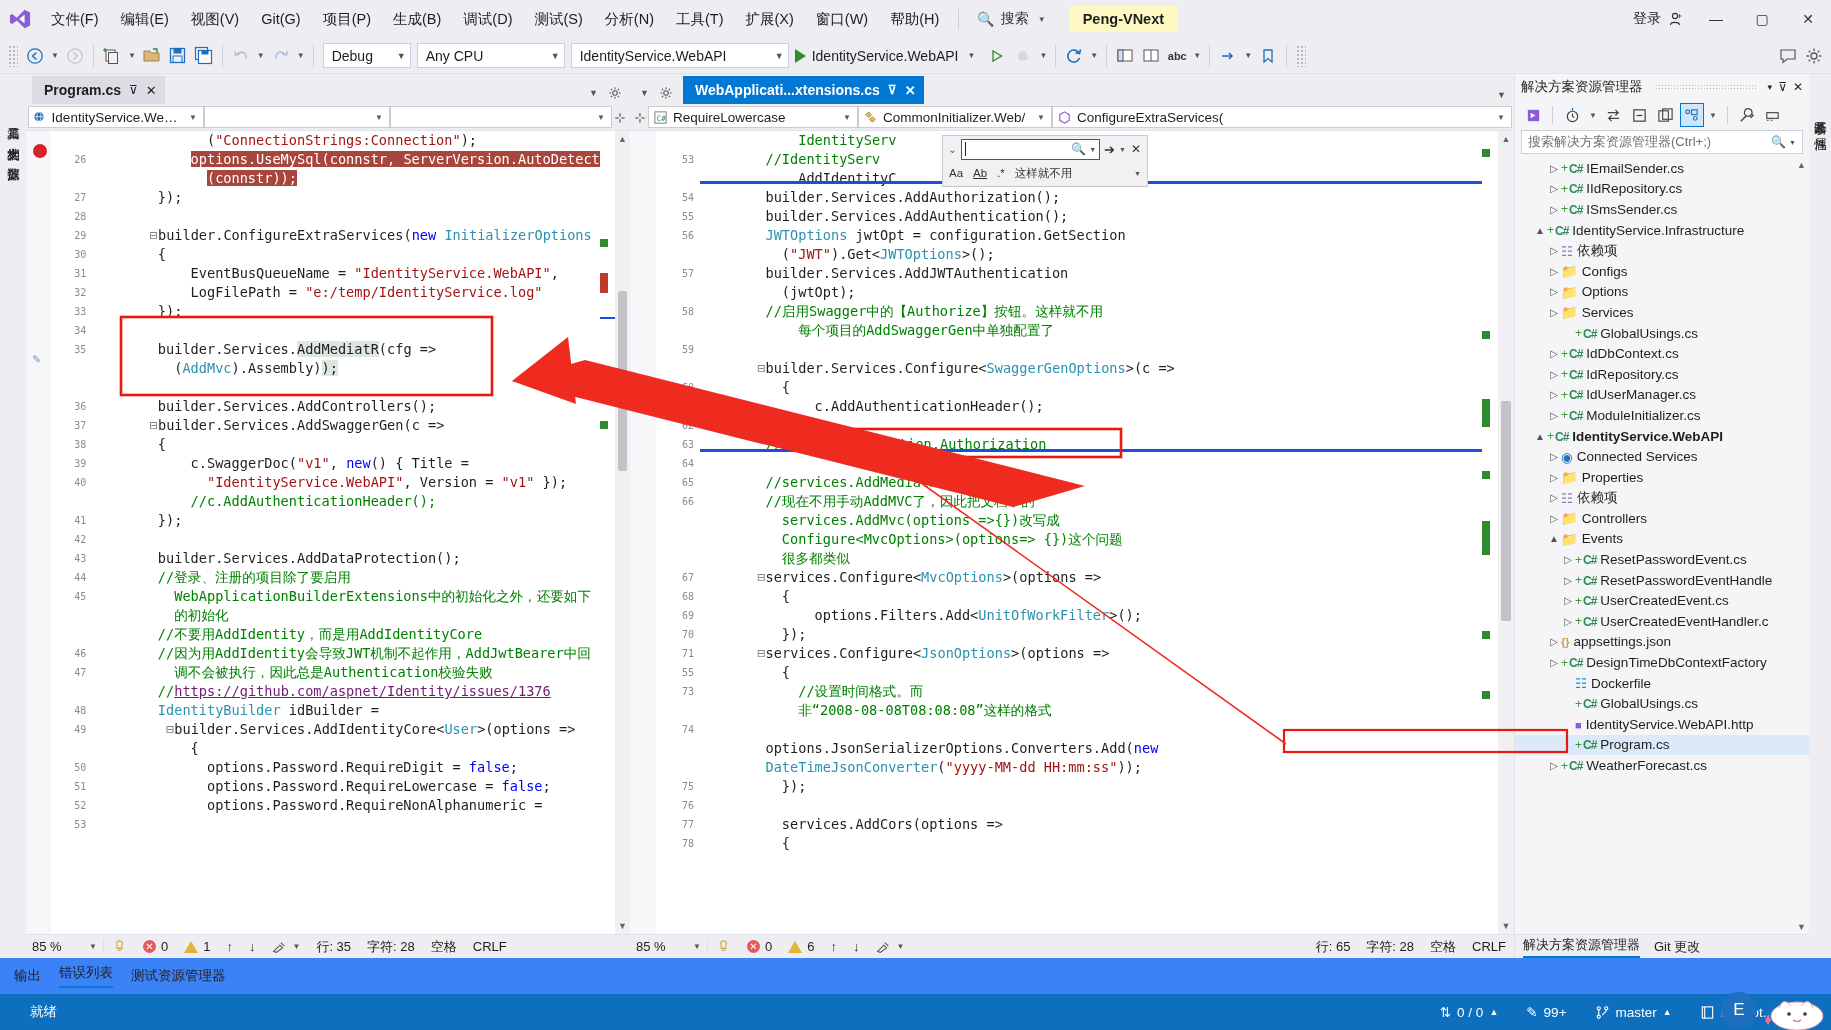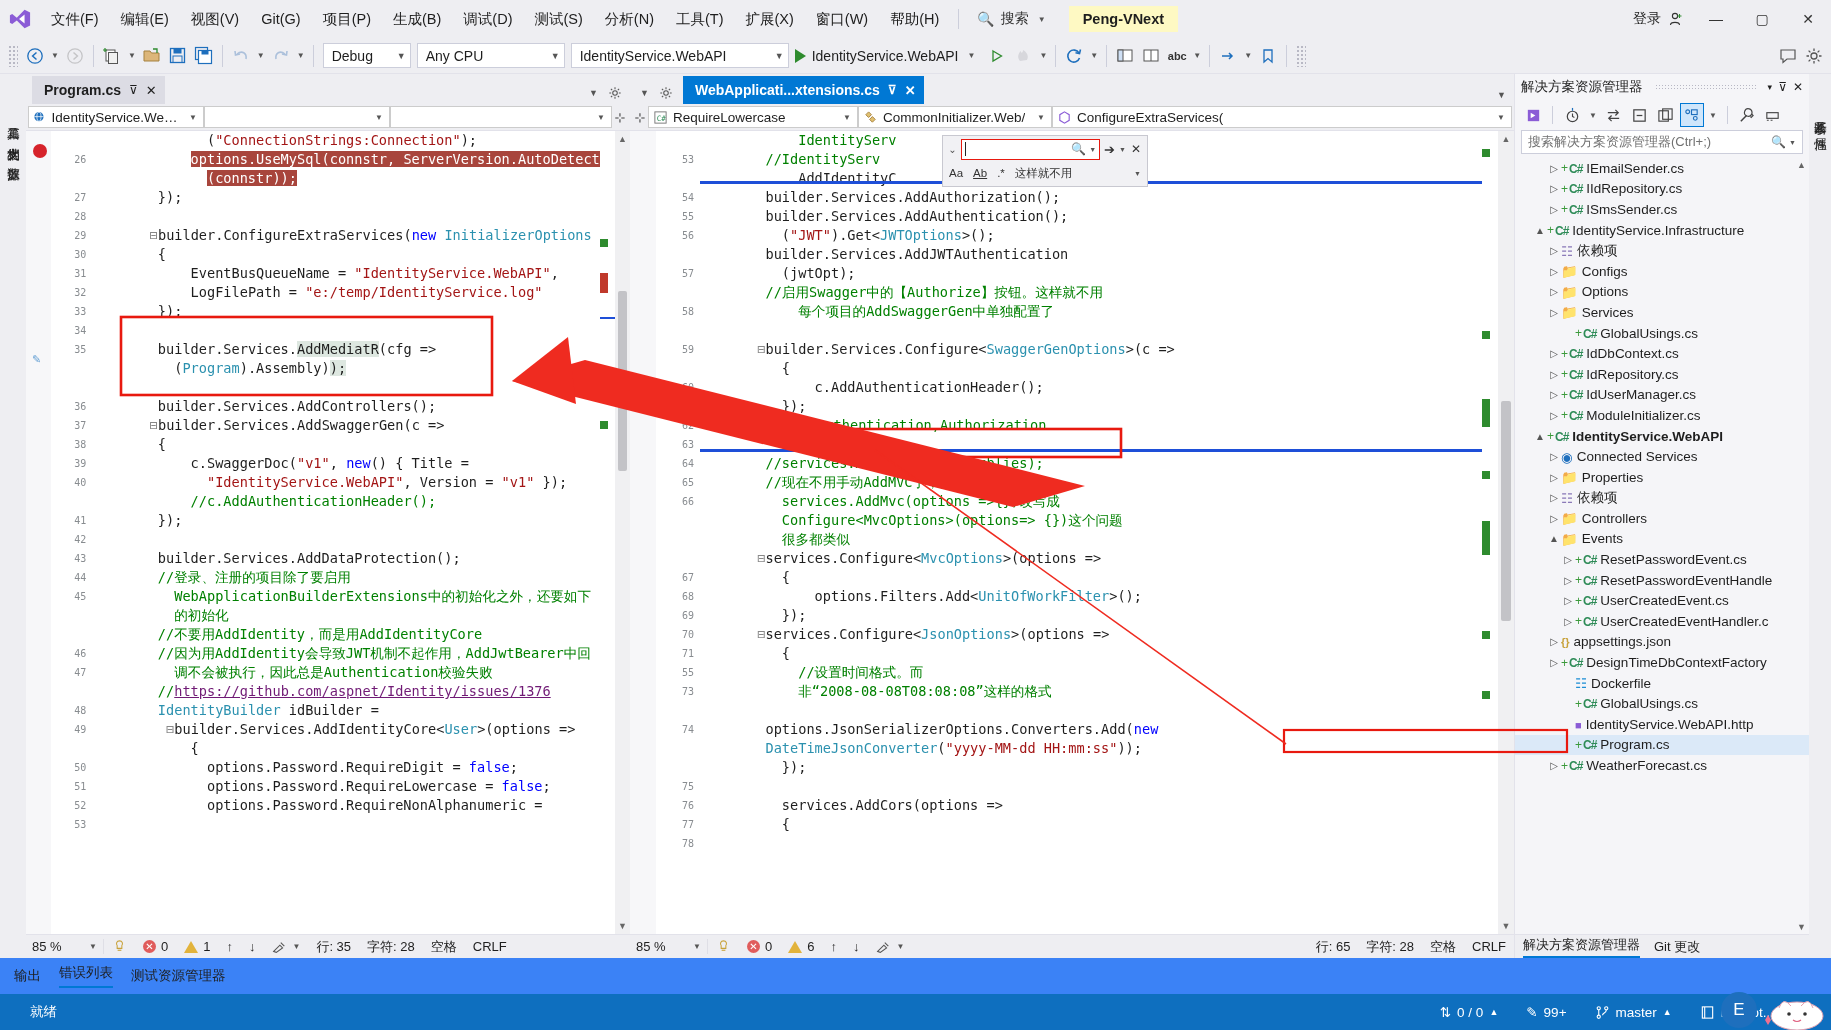--- a/index.html
+++ b/index.html
@@ -430,21 +430,21 @@
               <div class="ln"><span>              </span><span class="selblock">(connstr));</span></div>
               <div class="ln"><span>        </span><span class="id">});</span></div>
               <div class="ln"></div>
               <div class="ln"><span style="color: rgb(136, 136, 136); margin-left: 57.4px;">⊟</span><span class="id">builder.ConfigureExtraServices(</span><span class="k">new</span><span class="id"> </span><span class="t">InitializerOptions</span></div>
               <div class="ln"><span>        </span><span class="id">{</span></div>
               <div class="ln"><span>            </span><span class="id">EventBusQueueName = </span><span class="s">"IdentityService.WebAPI"</span><span class="id">,</span></div>
               <div class="ln"><span>            </span><span class="id">LogFilePath = </span><span class="s">"e:/temp/IdentityService.log"</span></div>
               <div class="ln"><span>        </span><span class="id">});</span></div>
               <div class="ln"></div>
               <div class="ln"><span>        </span><span class="id">builder.Services.</span><span class="hl">AddMediatR</span><span class="id">(cfg =&gt;</span></div>
-              <div class="ln"><span>          </span><span class="id">(</span><span class="t">Program</span><span class="id">).Assembly)</span><span class="hl">);</span></div>
+              <div class="ln"><span>          </span><span class="id">(</span><span class="t">AddMvc</span><span class="id">).Assembly)</span><span class="hl">);</span></div>
               <div class="ln"></div>
               <div class="ln"><span>        </span><span class="id">builder.Services.AddControllers();</span></div>
               <div class="ln"><span style="color: rgb(136, 136, 136); margin-left: 57.4px;">⊟</span><span class="id">builder.Services.AddSwaggerGen(c =&gt;</span></div>
               <div class="ln"><span>        </span><span class="id">{</span></div>
               <div class="ln"><span>            </span><span class="id">c.SwaggerDoc(</span><span class="s">"v1"</span><span class="id">, </span><span class="k">new</span><span class="id">() { Title =</span></div>
               <div class="ln"><span>              </span><span class="s">"IdentityService.WebAPI"</span><span class="id">, Version = </span><span class="s">"v1"</span><span class="id"> });</span></div>
               <div class="ln"><span>            </span><span class="c">//c.AddAuthenticationHeader();</span></div>
               <div class="ln"><span>        </span><span class="id">});</span></div>
               <div class="ln"></div>
               <div class="ln"><span>        </span><span class="id">builder.Services.AddDataProtection();</span></div>
@@ -600,20 +600,21 @@
               <div class="ln">78</div>
             </div>
           <div class="codecol">
             <div style="position:absolute;left:0;right:0;top:50px;height:3px;background:#1e4fd8;"></div>
             <div style="position:absolute;left:0;right:0;top:318px;height:3px;background:#1e4fd8;"></div>
           <div class="ln"><span>            </span><span class="c">IdentityServ</span></div>
               <div class="ln"><span>        </span><span class="c">//IdentityServ</span></div>
               <div class="ln"><span>            </span><span class="id">AddIdentityC</span></div>
               <div class="ln"><span>        </span><span class="id">builder.Services.AddAuthorization();</span></div>
               <div class="ln"><span>        </span><span class="id">builder.Services.AddAuthentication();</span></div>
+              <div class="ln"><span>        </span><span class="t">JWTOptions</span><span class="id"> jwtOpt = </span><span class="id">configuration</span><span class="id">.GetSection</span></div>
               <div class="ln"><span>          </span><span class="id">(</span><span class="s">"JWT"</span><span class="id">).Get&lt;</span><span class="t">JWTOptions</span><span class="id">&gt;();</span></div>
               <div class="ln"><span>        </span><span class="id">builder.Services.AddJWTAuthentication</span></div>
               <div class="ln"><span>          </span><span class="id">(jwtOpt);</span></div>
               <div class="ln"><span>        </span><span class="c">//启用Swagger中的【Authorize】按钮。这样就不用</span></div>
               <div class="ln"><span>            </span><span class="c">每个项目的AddSwaggerGen中单独配置了</span></div>
               <div class="ln"></div>
               <div class="ln"><span style="color: rgb(136, 136, 136); margin-left: 57.4px;">⊟</span><span class="id">builder.Services.Configure&lt;</span><span class="t">SwaggerGenOptions</span><span class="id">&gt;(c =&gt;</span></div>
               <div class="ln"><span>          </span><span class="id">{</span></div>
               <div class="ln"><span>              </span><span class="id">c.AddAuthenticationHeader();</span></div>
               <div class="ln"><span>          </span><span class="id">});</span></div>

